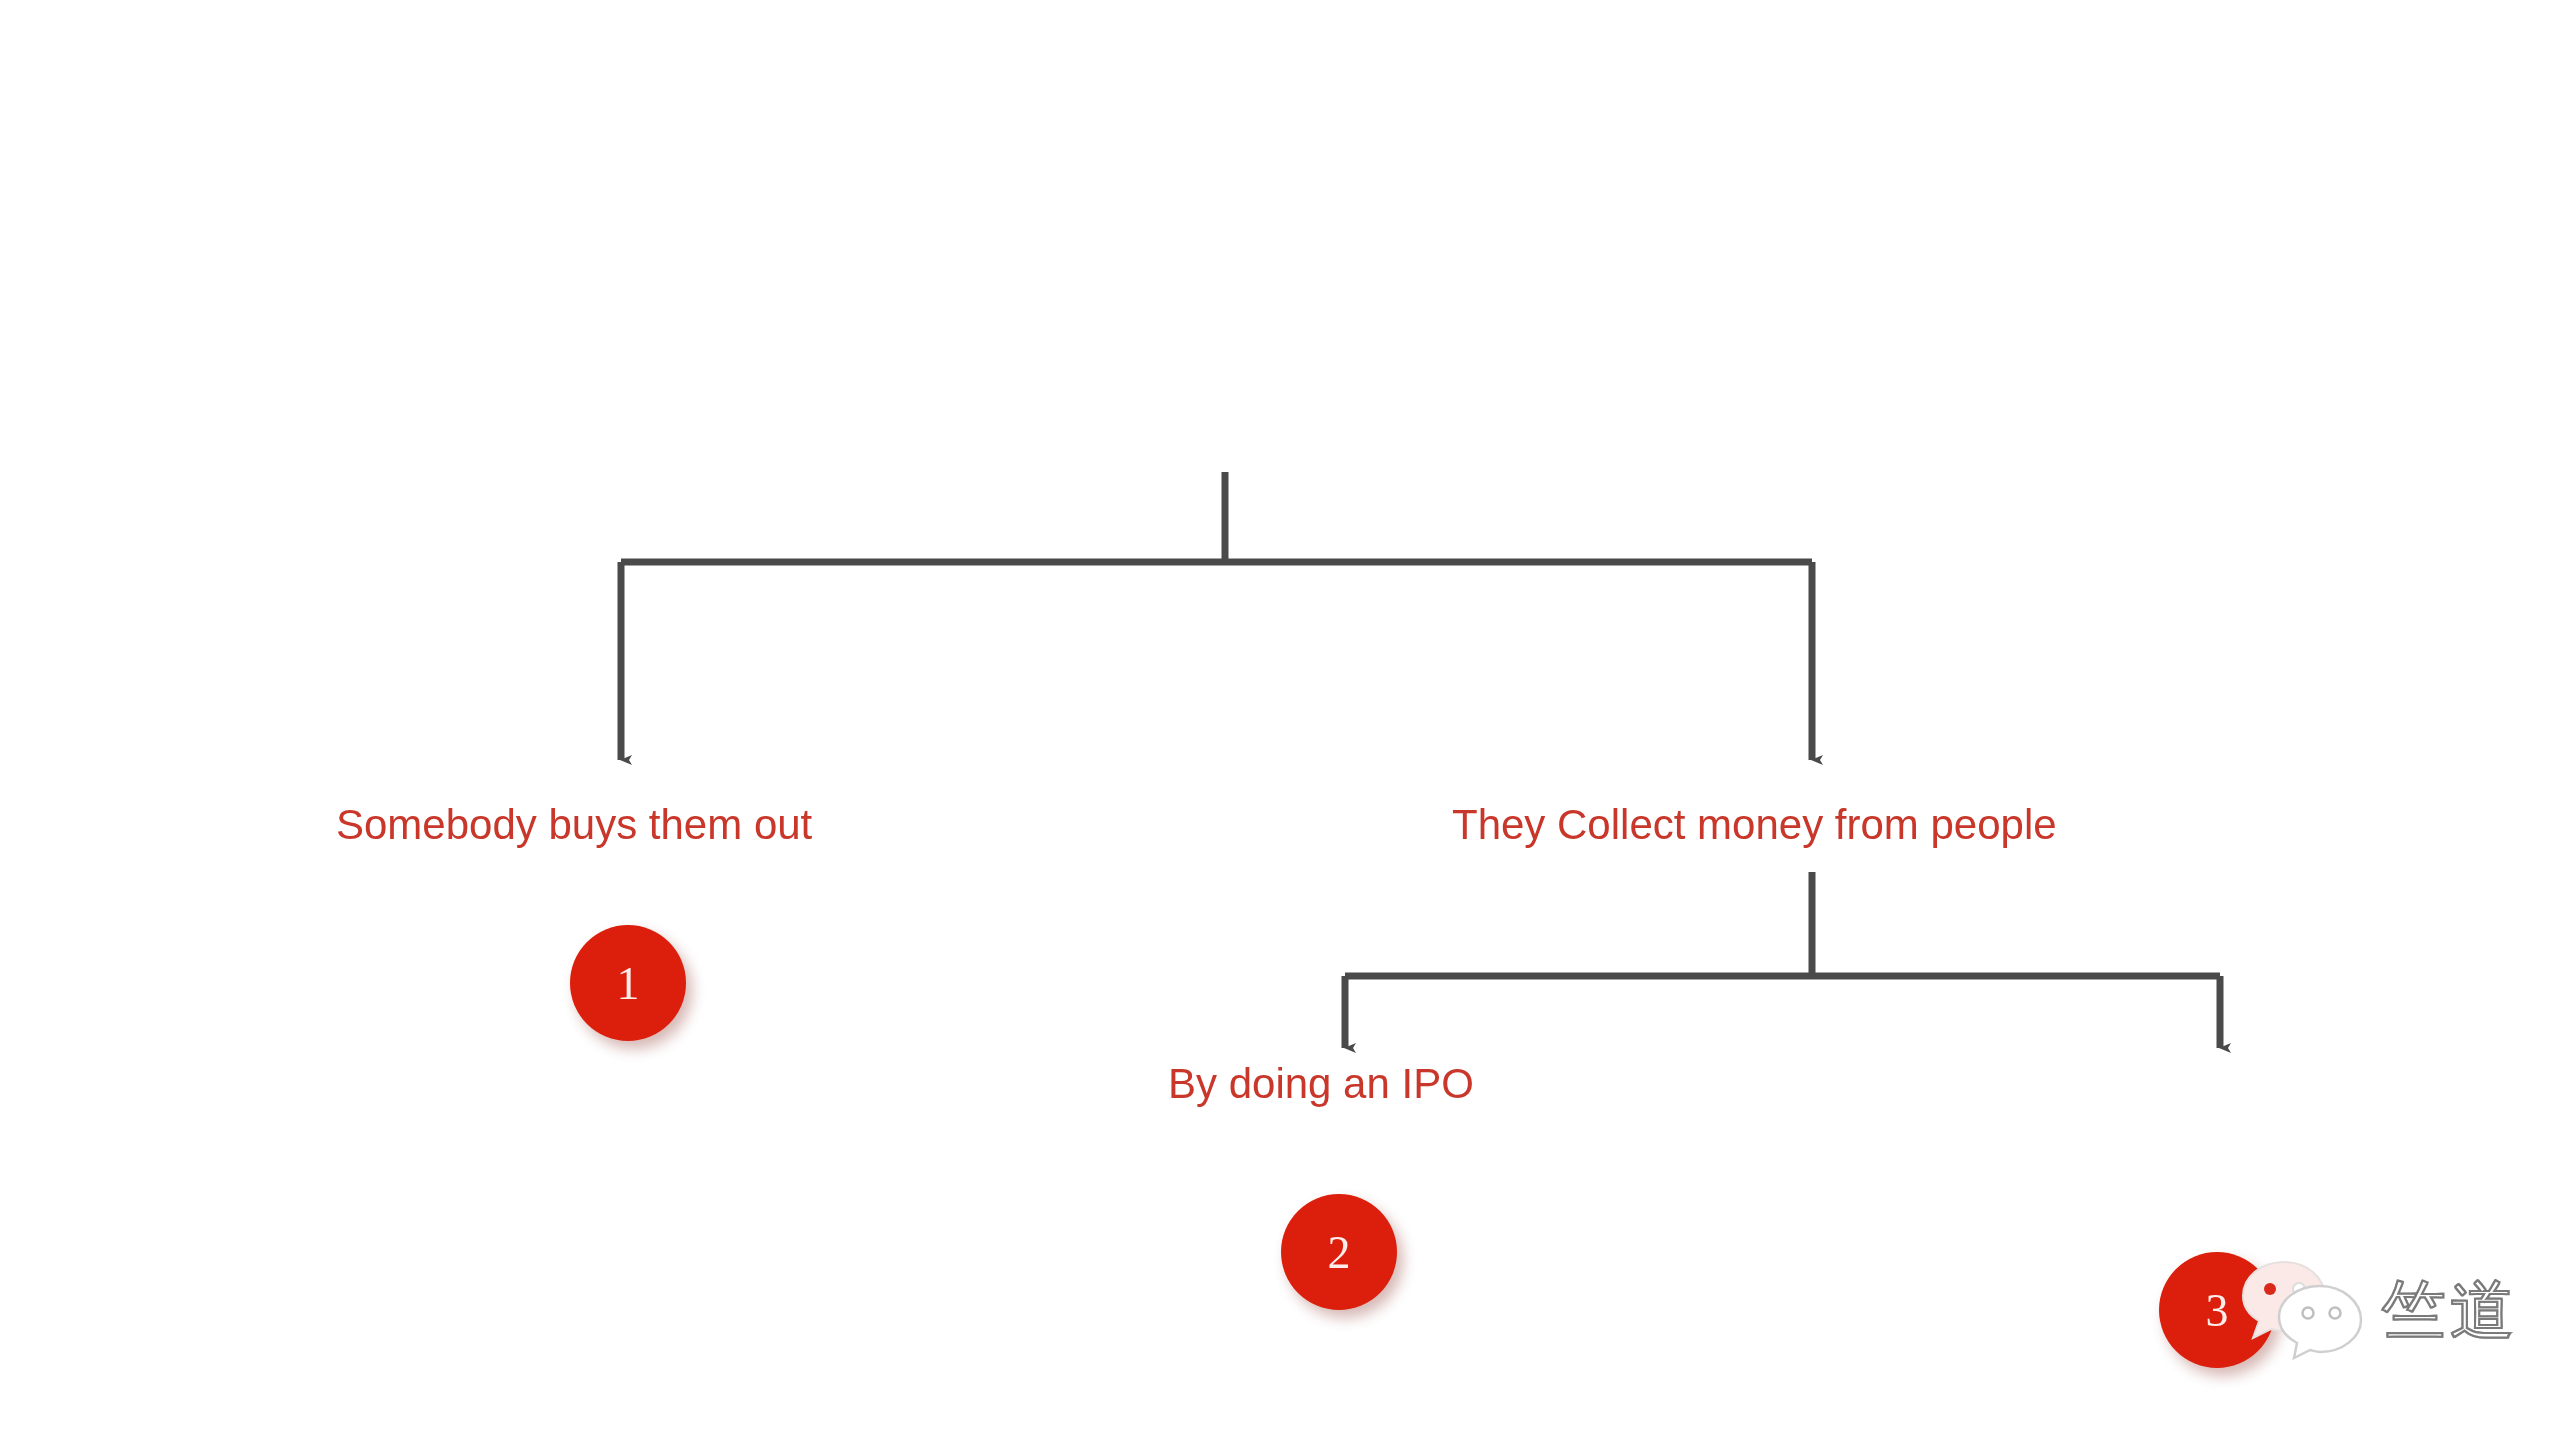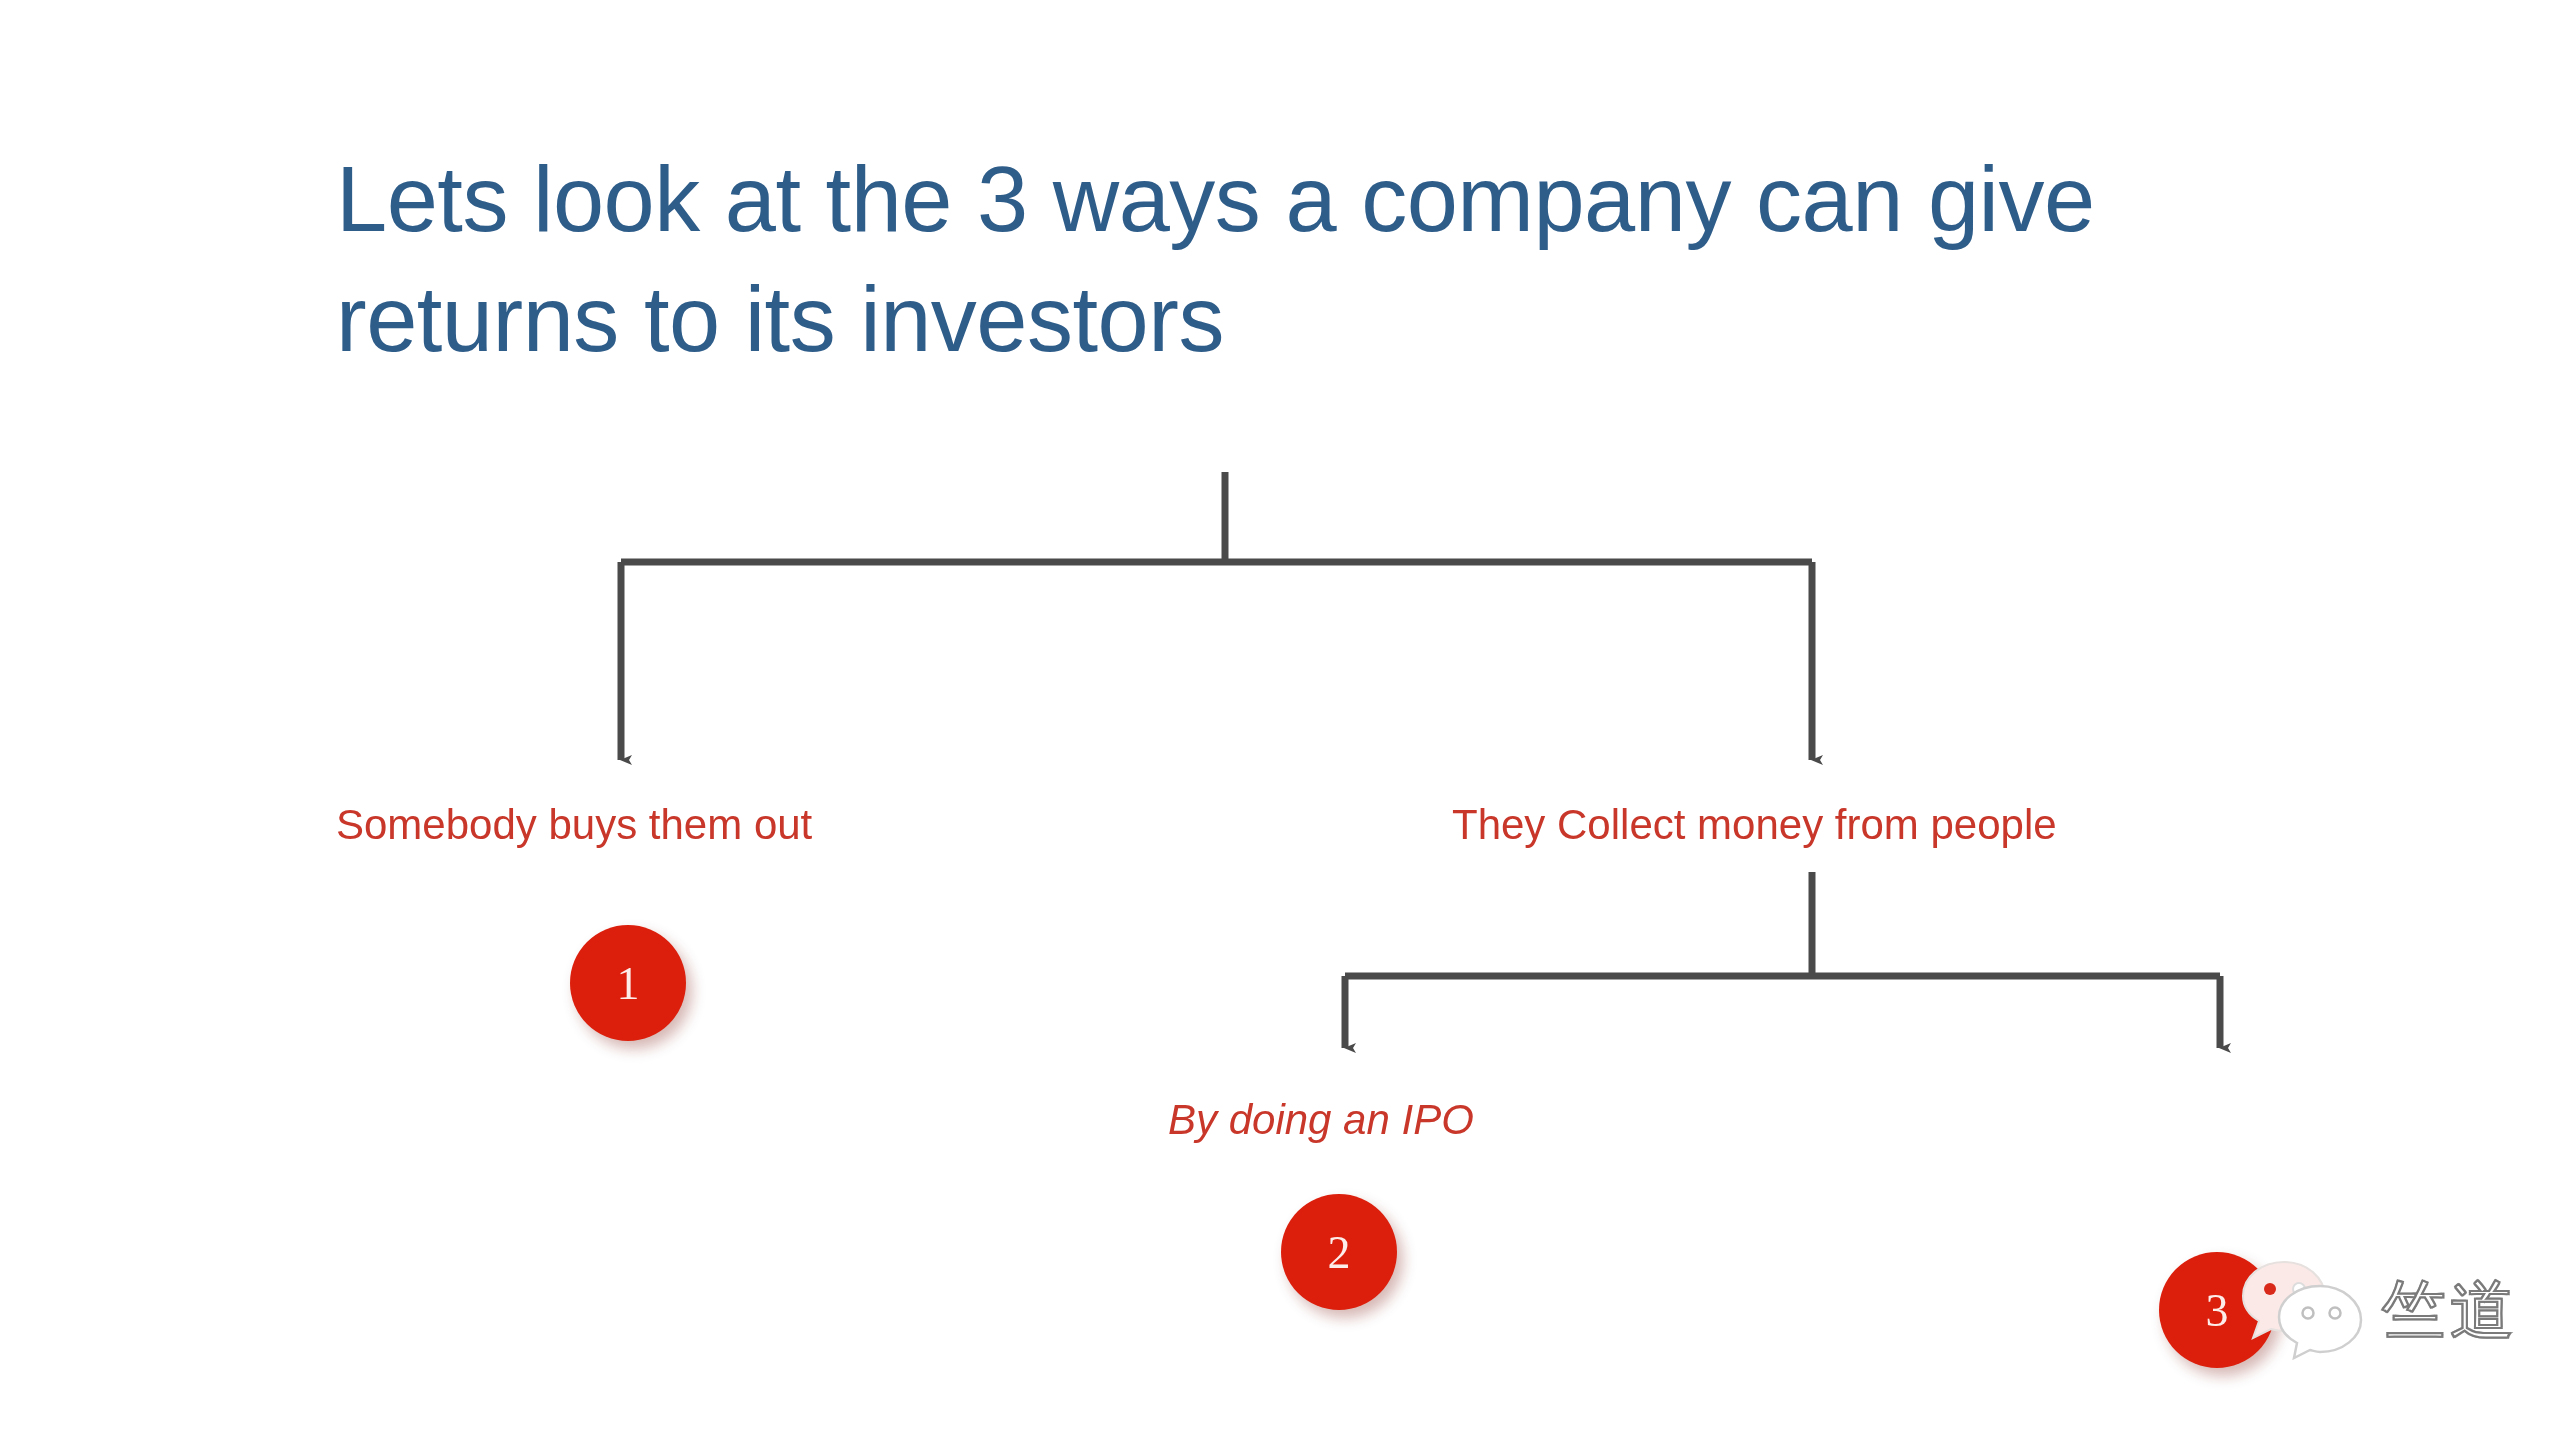--- a/index.html
+++ b/index.html
@@ -49,21 +49,21 @@
     position: absolute;
     font-family: "Liberation Sans", sans-serif;
     font-size: 42px;
     line-height: 1.42;
     font-weight: 400;
     color: #C8372A;
     white-space: pre-line;
   }
   .node-buyout   { left: 336px;  top: 795px;  }
   .node-collect  { left: 1452px; top: 795px;  }
-  .node-ipo      { left: 1168px; top: 1090px; font-style: italic; }
+  .node-ipo      { left: 1168px; top: 1054px; }
   .node-profits  { left: 2000px; top: 1090px; }
 
   
   .badge {
     position: absolute;
     border-radius: 50%;
     background: #DC1E0C;
     color: #FDEDEA;
     font-family: "Liberation Serif", serif;
     font-size: 46px;
@@ -99,22 +99,20 @@
        1px  1px 0 #8a8a8a;
     letter-spacing: 4px;
     text-align: center;
   }
 </style>
 </head>
 <body>
 
 <div id="slide">
 
-  <div class="title">Lets look at the 3 ways a company can give
-returns to its investors</div>
 
   <svg class="connectors" viewBox="0 0 2560 1436" xmlns="http://www.w3.org/2000/svg">
     <defs>
       <marker id="arrowhead" markerWidth="10" markerHeight="12" refX="5" refY="11" orient="auto" markerUnits="userSpaceOnUse">
         <path d="M0,0 L5,12 L10,0 L5,3 Z" fill="#4A4A4A"></path>
       </marker>
     </defs>
 
     <g stroke="#4A4A4A" stroke-width="7" fill="none">
       <path d="M1225,472 L1225,562"></path>

